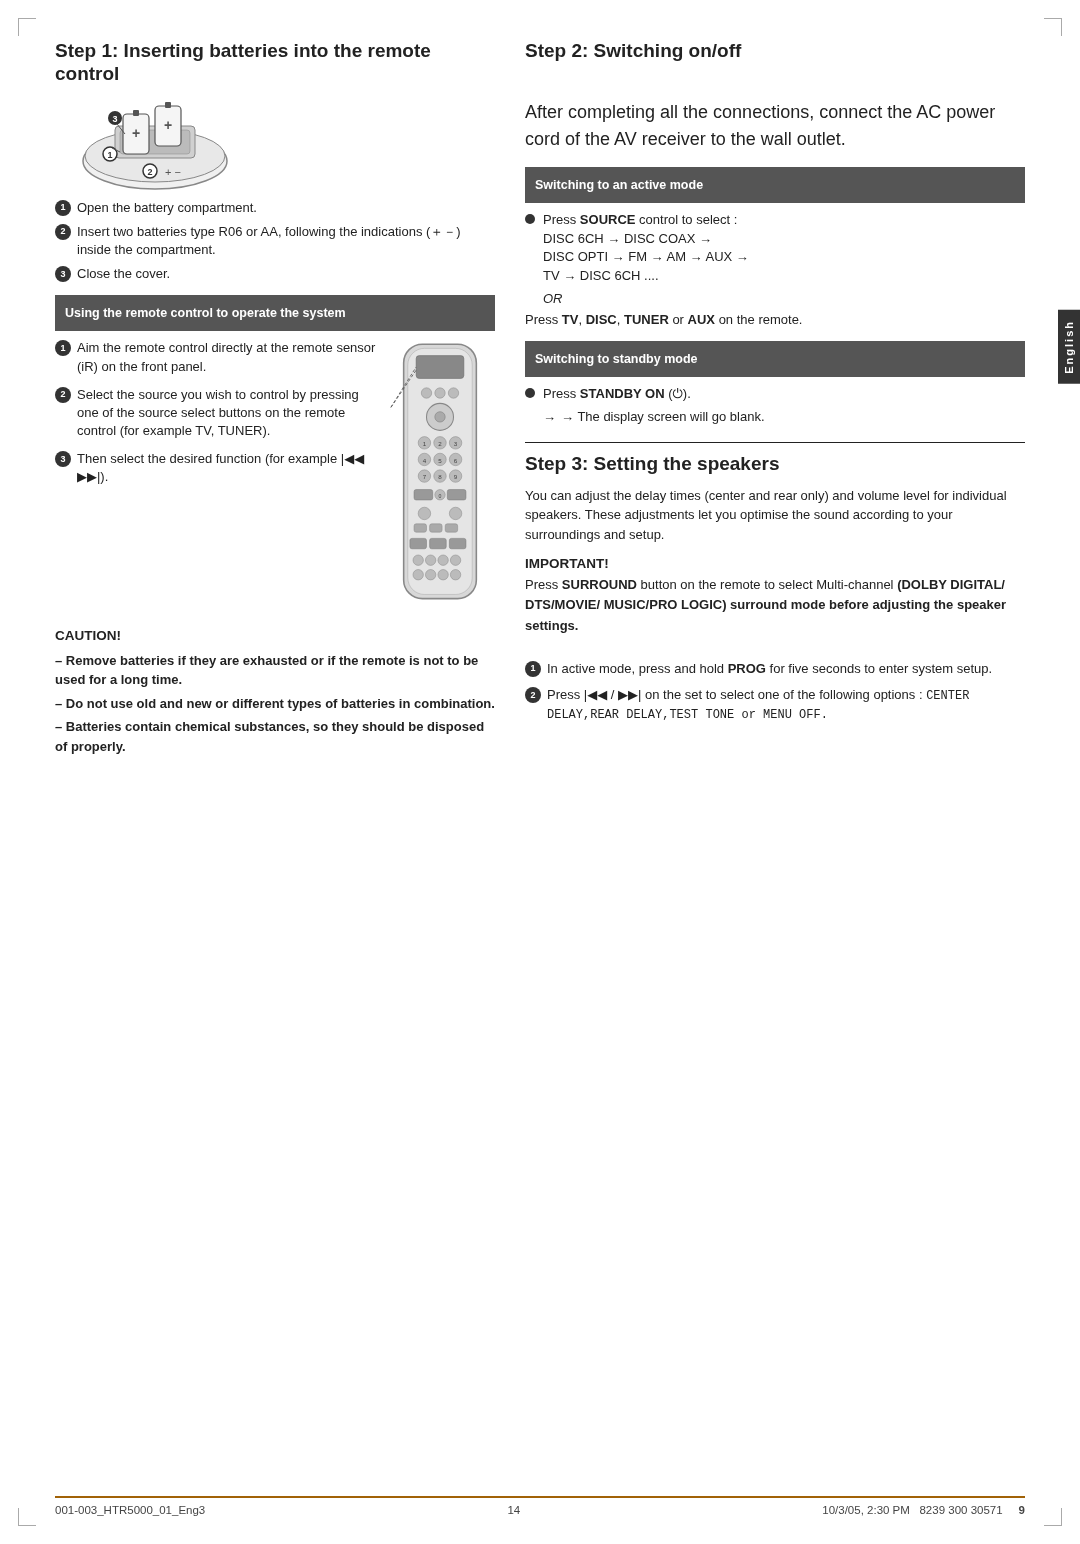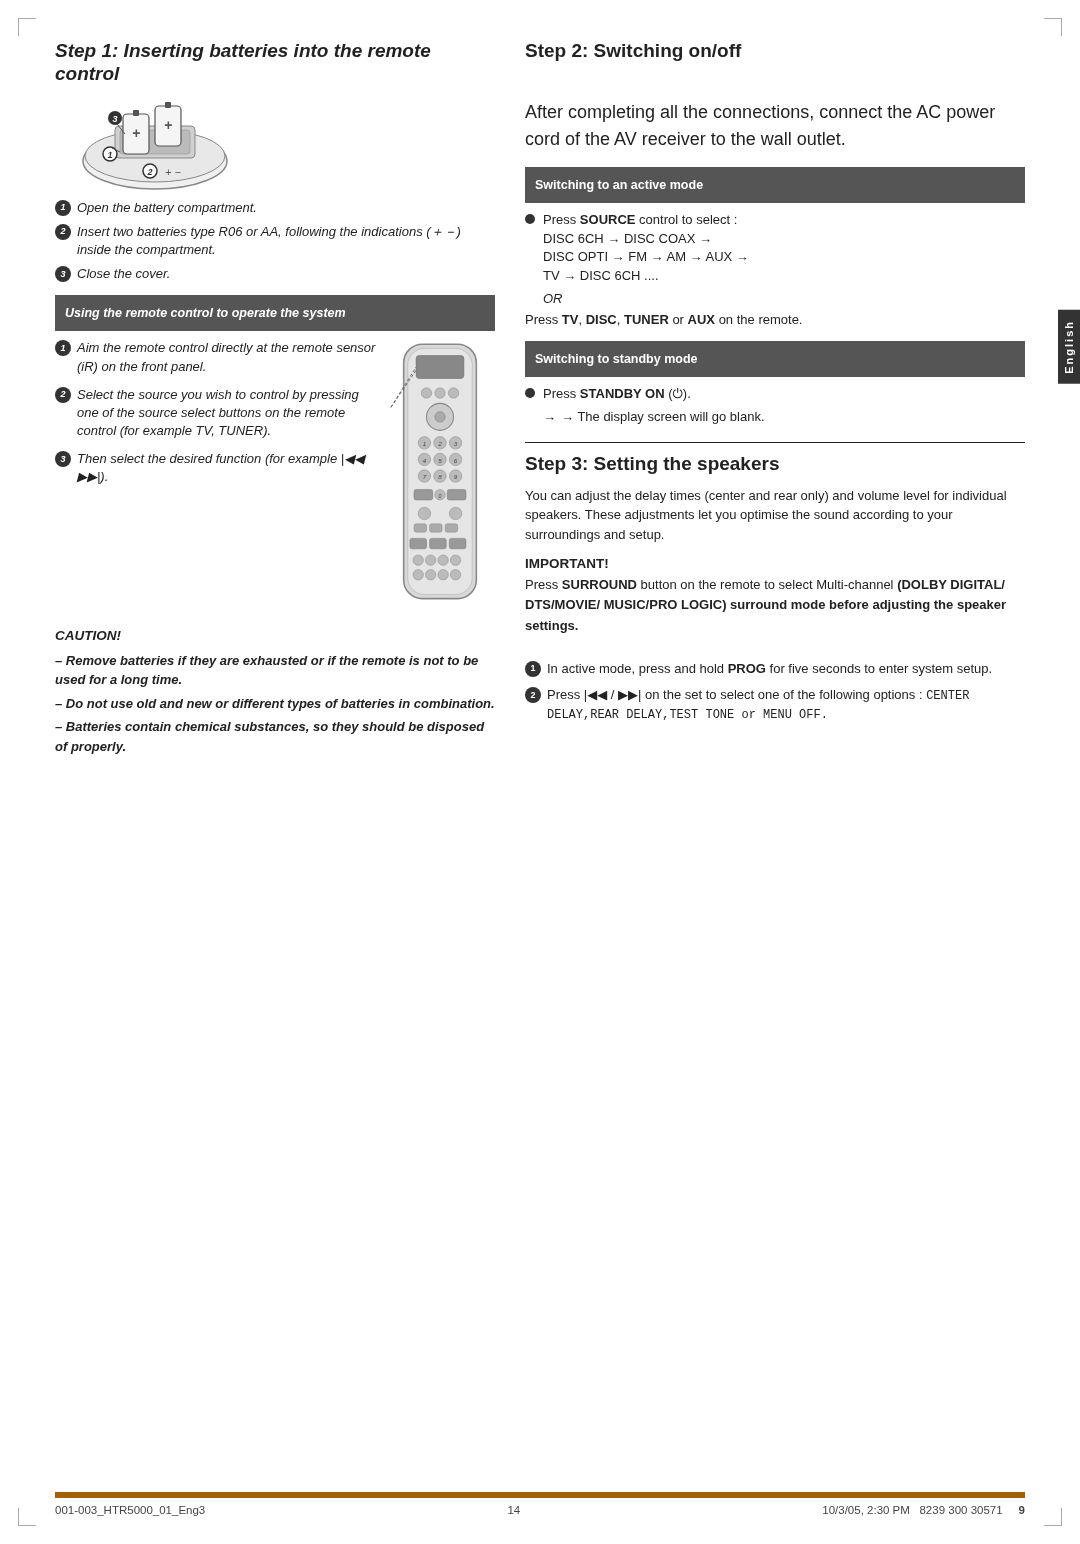--- a/index.html
+++ b/index.html
@@ -61,21 +61,20 @@
     
     .main-columns {
       display: flex;
       gap: 30px;
       align-items: flex-start;
     }
 
     .left-col {
       width: 440px;
       flex-shrink: 0;
-      font-style: italic;
     }
 
     .right-col {
       flex: 1;
     }
 
     
     .step-heading {
       font-size: 19px;
       font-weight: bold;
@@ -223,21 +222,21 @@
     .page-footer {
       position: absolute;
       bottom: 28px;
       left: 55px;
       right: 55px;
       display: flex;
       align-items: flex-start;
       justify-content: space-between;
       font-size: 11.5px;
       color: #444;
-      border-top: 6px solid #a16207;
+      border-top: 2px solid #a16207;
       padding-top: 6px;
     }
 
     
     .remote-svg {
       width: 100px;
       height: 270px;
     }
 
     

